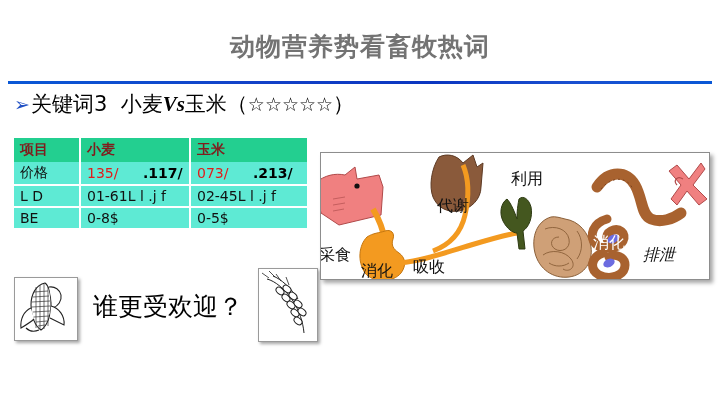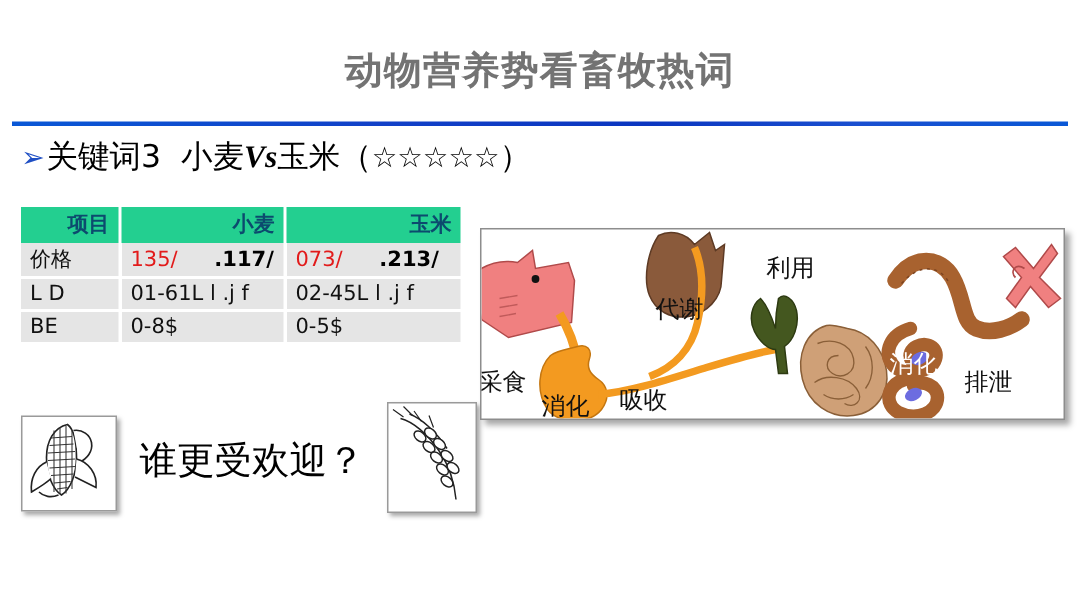--- a/index.html
+++ b/index.html
@@ -31,28 +31,28 @@
   }
   .bullet-arrow{color:#1f4fc4;font-size:19px;font-weight:bold;margin-right:1px;}
   .kw{letter-spacing:0px;}
   .vs{font-style:italic;font-family:"Liberation Serif","DejaVu Serif",serif;font-weight:600;}
   .stars{letter-spacing:0px;font-size:19px;}
 
   
   .tbl-wrap{position:absolute;left:14px;top:138px;width:293px;}
   table.cmp{border-collapse:collapse;width:293px;table-layout:fixed;}
   table.cmp th{
-    background:#23cf90;color:#0c4a6e;font-weight:bold;
-    font-size:14px;text-align:right;padding:3px 6px;
+    background:#23cf90;color:#7f1d1d;font-weight:bold;
+    font-size:14px;text-align:left;padding:3px 6px;
     border-right:2px solid #ffffff;
     font-family:"DejaVu Sans","Liberation Sans",sans-serif;
   }
   table.cmp th:last-child{border-right:none;}
   table.cmp td{
-    background:#e5e5e5;color:#111;font-size:14px;text-align:left;
+    background:#5eead4;color:#111;font-size:14px;text-align:left;
     padding:2px 6px;border-right:2px solid #ffffff;border-bottom:2px solid #ffffff;
     white-space:nowrap;overflow:hidden;
     font-family:"DejaVu Sans","Liberation Sans",sans-serif;
   }
   table.cmp td:last-child{border-right:none;}
   table.cmp tr:last-child td{border-bottom:none;}
   col.c1{width:66px;} col.c2{width:110px;} col.c3{width:117px;}
   .red{color:#e21b1b;}
   .bk{color:#000;font-weight:bold;margin-left:20px;}
 
@@ -229,16 +229,16 @@
         <path d="M362 26 C356 22 352 28 356 32" fill="none" stroke="#b04a4a" stroke-width="1.2"></path>
       </g>
     </svg>
 
     <span class="dlabel" style="left:-2px;top:92px;">采食</span>
     <span class="dlabel" style="left:40px;top:108px;">消化</span>
     <span class="dlabel" style="left:92px;top:104px;">吸收</span>
     <span class="dlabel" style="left:116px;top:43px;">代谢</span>
     <span class="dlabel" style="left:190px;top:16px;">利用</span>
     <span class="dlabel white" style="left:272px;top:80px;">消化</span>
-    <span class="dlabel" style="left:322px;top:92px;">排泄</span>
+    <span class="dlabel" style="left:322px;top:92px;font-style:italic;">排泄</span>
   </div>
 
 </div>
 
 </body></html>

